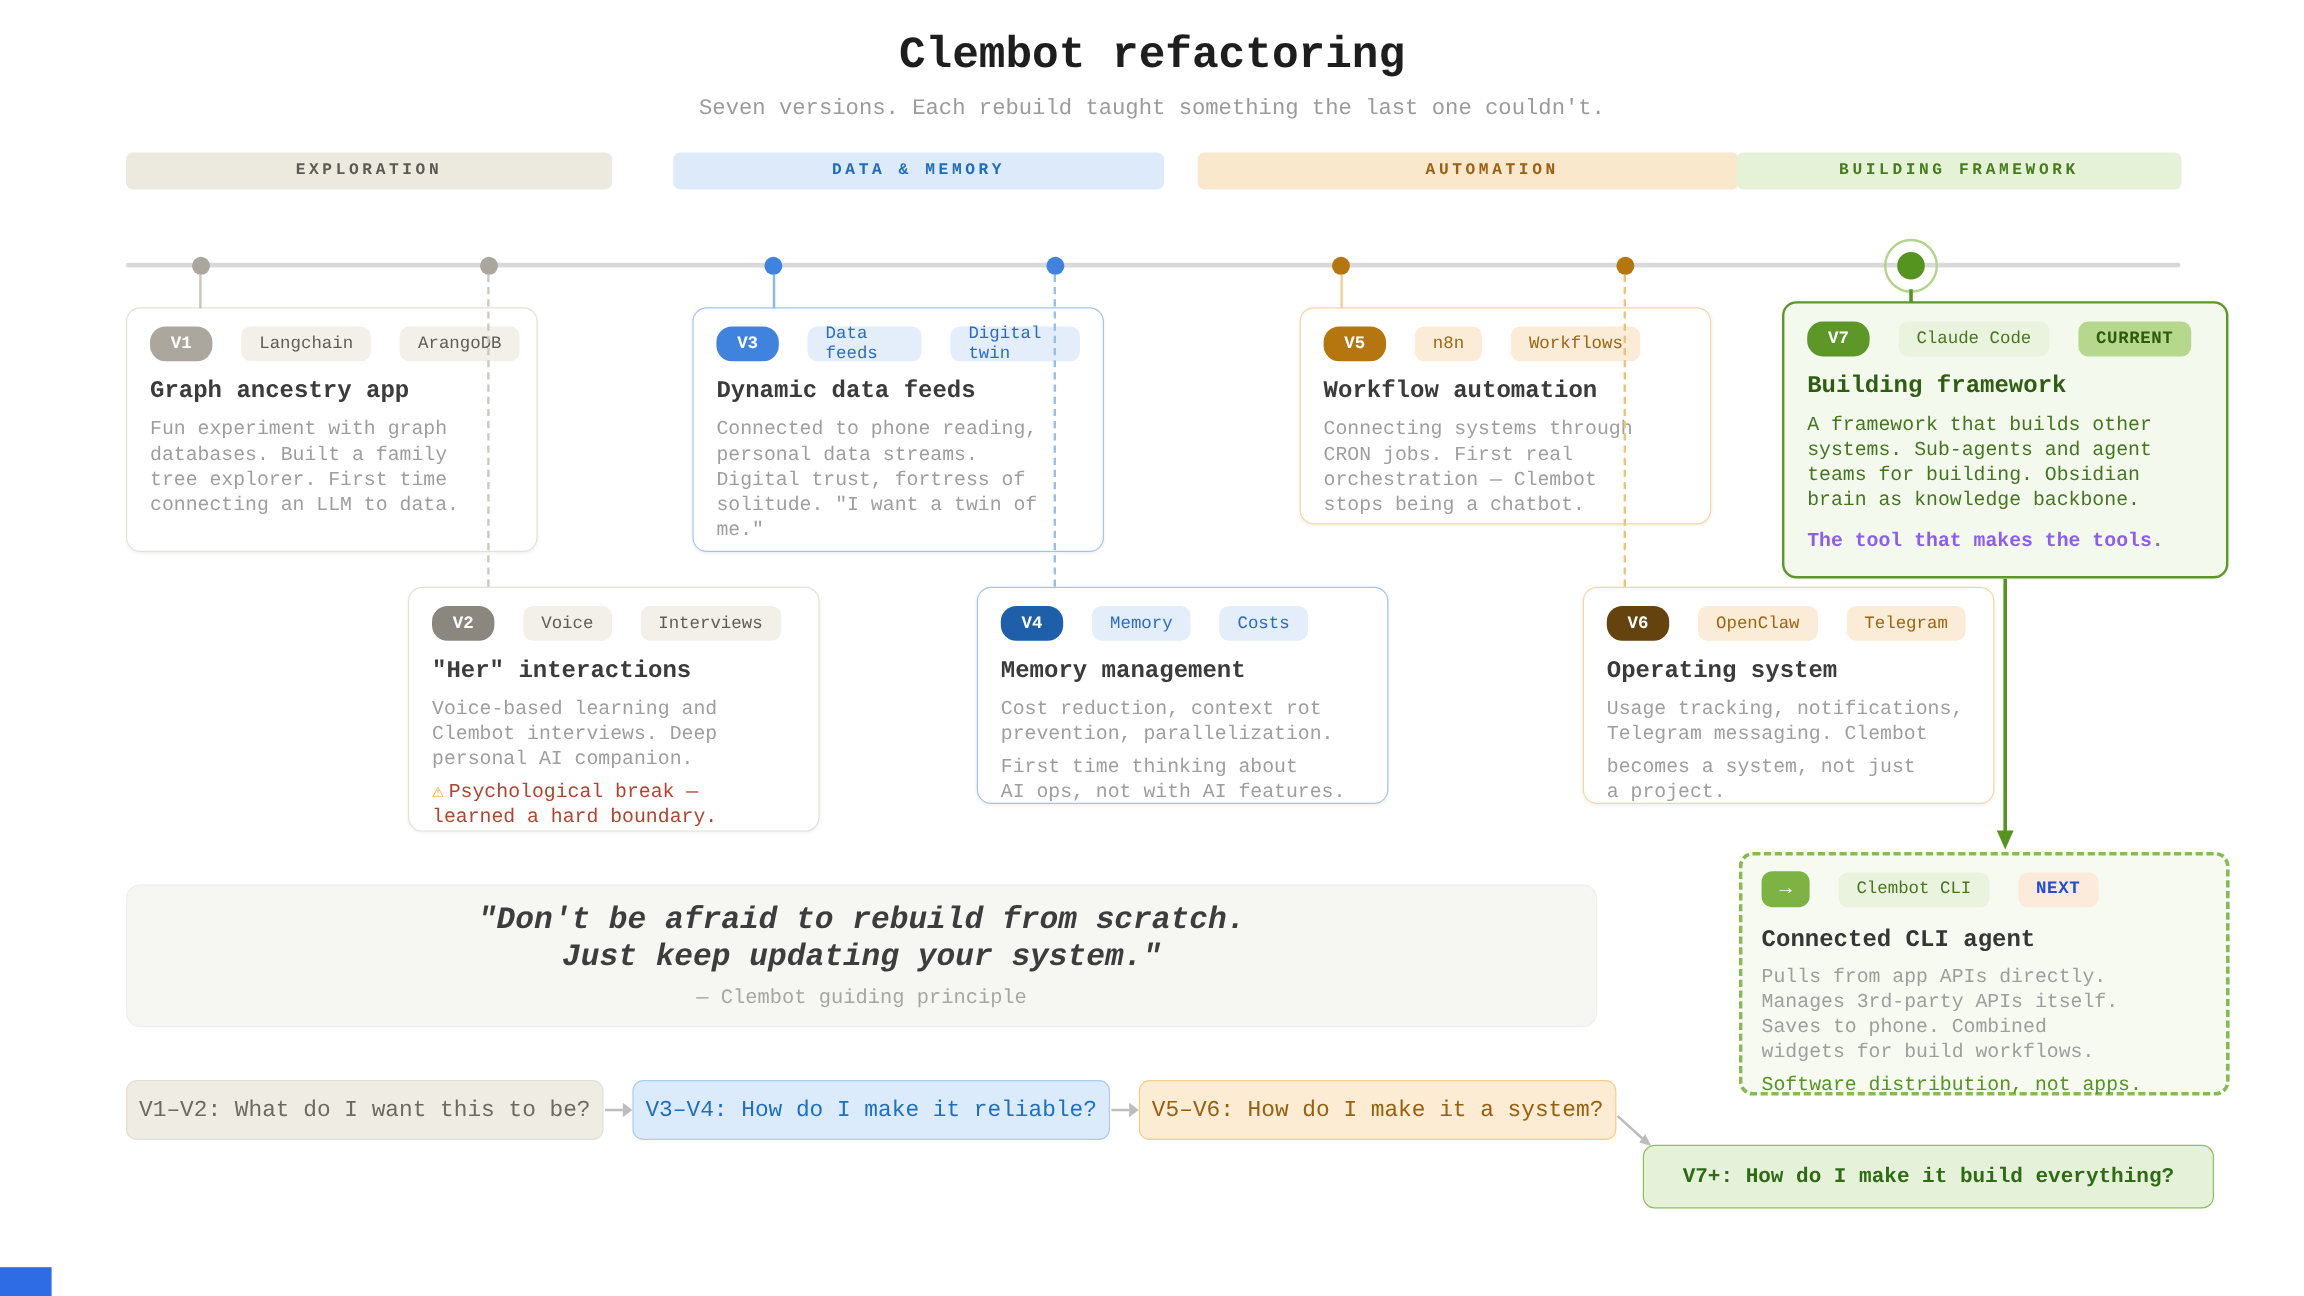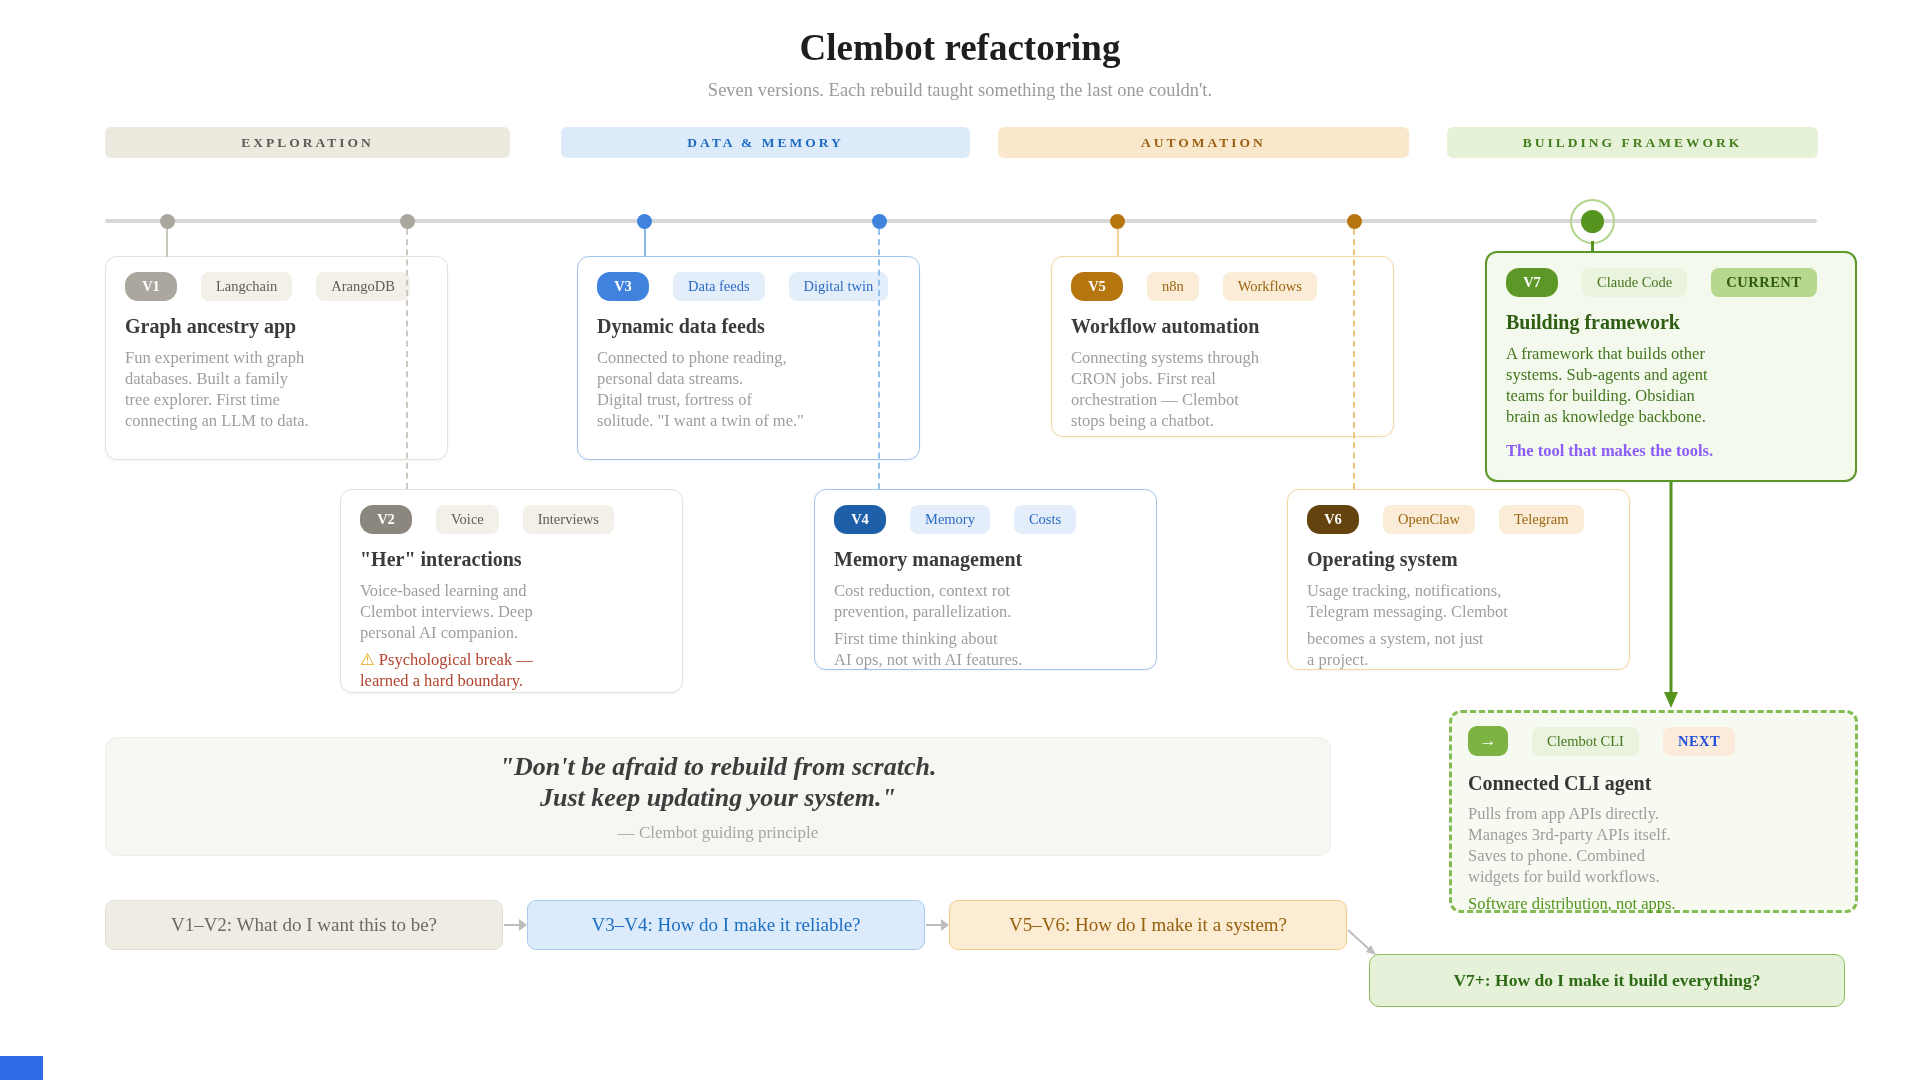--- a/index.html
+++ b/index.html
@@ -1,29 +1,29 @@
 <!DOCTYPE html>
 <html><head>
 <meta charset="utf-8">
 <style>
   html,body{margin:0;padding:0;background:#fff;}
   .stage{position:relative;width:1920px;height:1080px;background:#ffffff;overflow:hidden;
-         font-family:Liberation Serif, serif;}
+         font-family:Liberation Mono, monospace;}
 
   .main-title{position:absolute;top:26px;left:0;width:100%;text-align:center;
               font-size:37px;font-weight:bold;color:#1e1e1e;}
   .subtitle{position:absolute;top:80px;left:0;width:100%;text-align:center;
             font-size:18.5px;color:#9b9b9b;}
 
   .phase{position:absolute;top:127px;height:31px;border-radius:6px;display:flex;
          align-items:center;justify-content:center;font-size:13.5px;font-weight:bold;
          letter-spacing:3px;}
   .phase-1{left:105px;width:405px;background:#ece9df;color:#5c5a54;}
   .phase-2{left:561px;width:409px;background:#ddeafa;color:#1e6cc0;}
-  .phase-3{left:998px;width:411px;background:#fae8cd;color:#9a6113;}
+  .phase-3{left:998px;width:411px;background:#fae8cd;color:#9a6113;padding-left:40px;}
   .phase-4{left:1447px;width:371px;background:#e6f2d8;color:#457d1d;}
 
   .timeline{position:absolute;top:219px;left:105px;width:1712px;height:4px;
             background:#d9d9d9;border-radius:2px;}
   .dot{position:absolute;top:214px;width:15px;height:15px;border-radius:50%;z-index:7;}
   .dot-gray{background:#aba79e;} .dot-blue{background:#3f83de;} .dot-amber{background:#b5750f;}
   .dot-v7{position:absolute;left:1581px;top:210px;width:23px;height:23px;border-radius:50%;
           background:#55941f;z-index:7;}
   .ring-v7{position:absolute;left:1570px;top:199px;width:45px;height:45px;border:2px solid #b2d48c;
            border-radius:50%;box-sizing:border-box;z-index:6;}
@@ -34,21 +34,21 @@
   .conn-v3{left:644px;top:229px;height:28px;border-left:2px solid #88b8e9;}
   .conn-v4{left:878px;top:229px;height:260px;border-left:2px dashed #96c0ec;}
   .conn-v5{left:1117px;top:229px;height:28px;border-left:2px solid #f4d094;}
   .conn-v6{left:1353px;top:229px;height:260px;border-left:2px dashed #efc27a;}
   .conn-v7{left:1591px;top:241px;height:11px;border-left:3px solid #55941f;}
 
   .card{position:absolute;background:#ffffff;border-radius:12px;padding:15px 19px;
         box-sizing:border-box;box-shadow:0 1px 3px rgba(0,0,0,0.05);z-index:2;}
   .card-gray{border:1.5px solid #e4e1d9;}
   .card-blue{border:1.5px solid #9fc5ee;}
-  .card-amber{border:1.5px solid #f6d79f;}
+  .card-amber{border:1.5px solid #f6d79f;margin-left:32px;}
   .card-green{border:2.5px solid #5d9727;background:#f4f9ed;}
   .v1{left:105px;top:256px;width:343px;height:204px;}
   .v2{left:340px;top:489px;width:343px;height:204px;}
   .v3{left:577px;top:256px;width:343px;height:204px;}
   .v4{left:814px;top:489px;width:343px;height:181px;}
   .v5{left:1051px;top:256px;width:343px;height:181px;}
   .v6{left:1287px;top:489px;width:343px;height:181px;}
   .v7{left:1485px;top:251px;width:372px;height:231px;}
 
   .badge-row{display:flex;align-items:center;gap:24px;}

